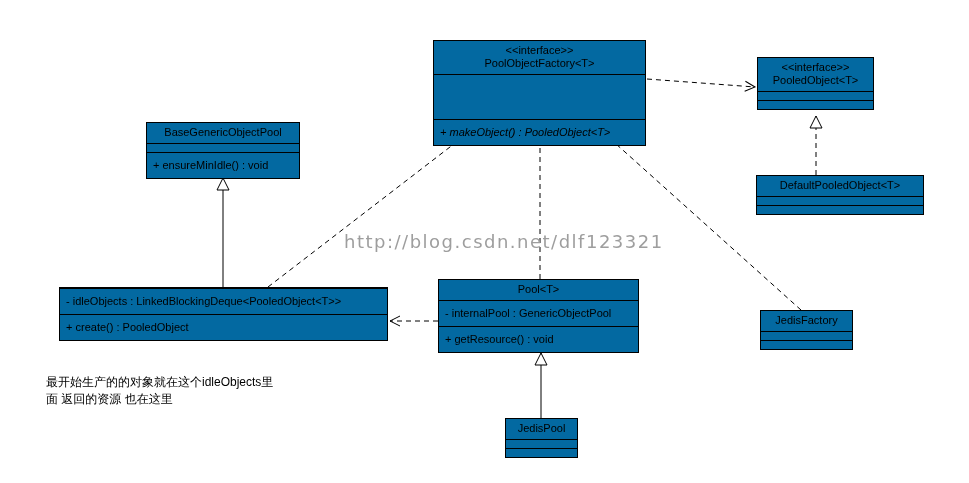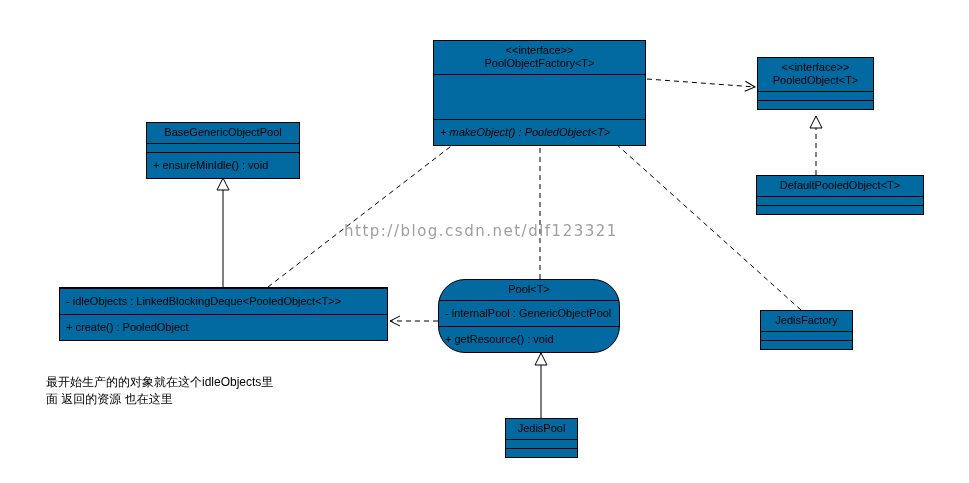--- a/index.html
+++ b/index.html
@@ -17,22 +17,22 @@
     font-size:11px; line-height:13px;
   }
   .uml-title { text-align:center; padding:3px 4px 4px; }
   .uml-title .stereo { font-weight:normal; }
   .uml-title .cname  { font-weight:normal; }
   .uml-row { border-top:1px solid #000; padding:6px 6px; text-align:left; white-space:nowrap; }
   .uml-row.empty { height:9px; padding:0; }
   .italic { font-style:italic;margin-top:36px; }
 
   .watermark {
-    position:absolute; left:344px; top:222px;
-    color:#9e9e9e; font-size:15px; letter-spacing:1.5px;
+    position:absolute; left:344px; top:231px;
+    color:#9e9e9e; font-size:18px; letter-spacing:1.5px;
     font-family:"DejaVu Sans", sans-serif;
   }
   .note {
     position:absolute; left:46px; top:374px;
     font-size:12px; line-height:17px; color:#000;
   }
 </style>
 </head>
 <body>
 
@@ -90,21 +90,21 @@
     </div>
     <div class="uml-row empty"></div>
     <div class="uml-row empty"></div>
   </div>
 
   <div class="uml-box" style="left:59px;top:287px;width:329px;">
     <div class="uml-row">- idleObjects : LinkedBlockingDeque&lt;PooledObject&lt;T&gt;&gt;</div>
     <div class="uml-row">+ create() : PooledObject</div>
   </div>
 
-  <div class="uml-box" style="left:438px;top:279px;width:182px;border-radius:27px;">
+  <div class="uml-box" style="left:438px;top:279px;width:201px;">
     <div class="uml-title">
       <div class="cname">Pool&lt;T&gt;</div>
     </div>
     <div class="uml-row">- internalPool : GenericObjectPool</div>
     <div class="uml-row">+ getResource() : void</div>
   </div>
 
   <div class="uml-box" style="left:760px;top:310px;width:93px;">
     <div class="uml-title">
       <div class="cname">JedisFactory</div>

